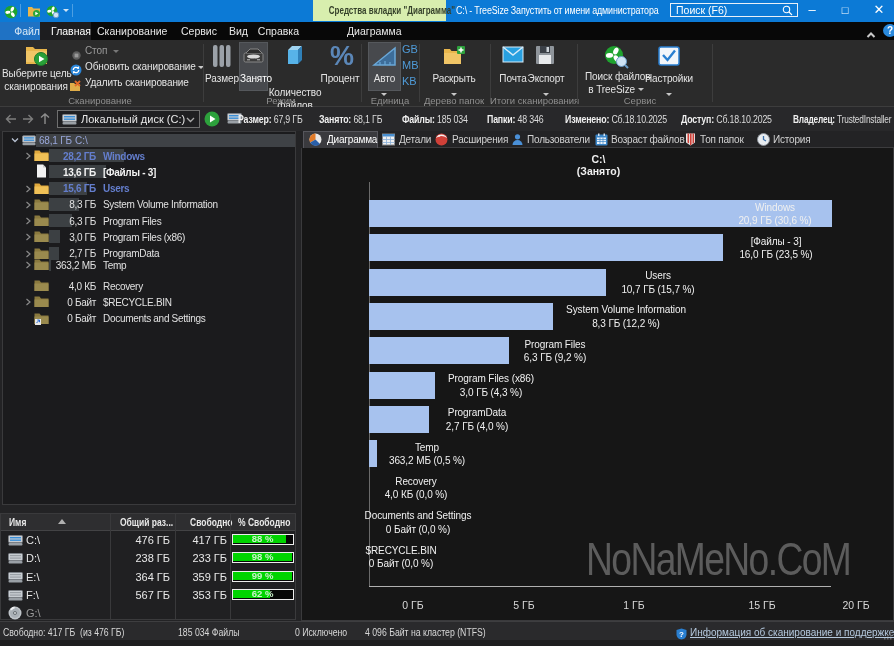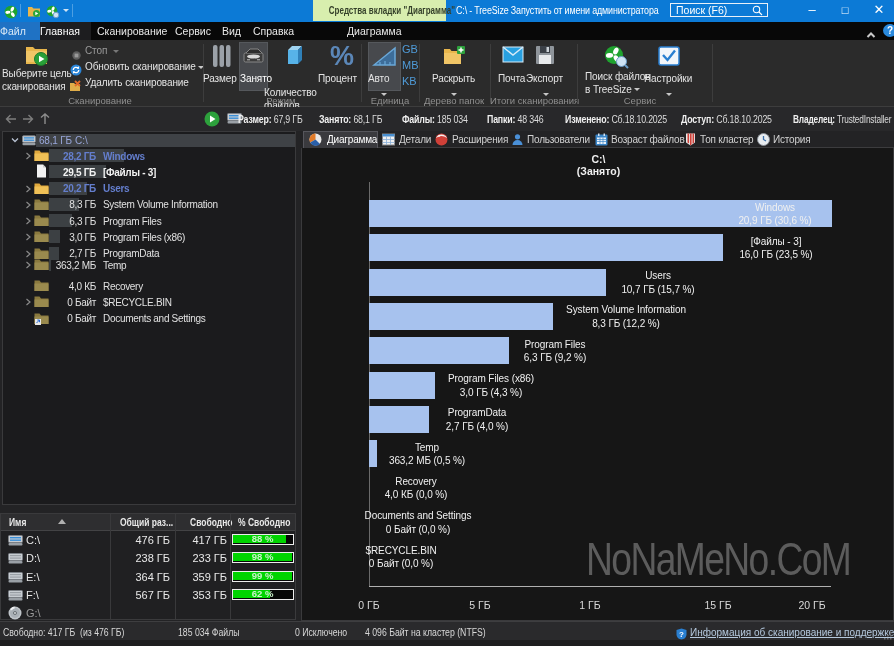--- a/index.html
+++ b/index.html
@@ -3,31 +3,31 @@
 <meta charset="utf-8">
 <style>
 * { margin:0; padding:0; box-sizing:border-box; }
 html,body { width:894px; height:646px; overflow:hidden; background:#222224; font-family:"Liberation Sans",sans-serif; }
 .abs { position:absolute; }
 #app { position:relative; width:894px; height:646px; }
 
 #titlebar { position:absolute; left:0; top:0; width:894px; height:22px; background:#0c7ad6; }
 #titlebar .ttxt { position:absolute; left:456px; top:5px; font-size:10px; letter-spacing:-0.15px; color:#fff; white-space:nowrap; transform:scaleX(0.89); transform-origin:left; }
 #badge { position:absolute; left:313px; top:0; width:133px; height:21px; background:#d8eeae; color:#35402a; font-size:10px; font-weight:bold; text-align:center; line-height:21px; white-space:nowrap; }
-#searchbox { position:absolute; left:670px; top:3px; width:98px; height:14px; border:1px solid #e8f0f8; color:#fff; font-size:10.5px; line-height:12px; padding-left:5px; }
+#searchbox { position:absolute; left:670px; top:3px; width:128px; height:14px; border:1px solid #e8f0f8; color:#fff; font-size:10.5px; line-height:12px; padding-left:5px; }
 #badge span { display:inline-block; transform:scaleX(0.8); transform-origin:center; }
 .winbtn { position:absolute; top:0; height:22px; color:#fff; text-align:center; font-size:13px; line-height:20px; width:30px; }
 
 #menubar { position:absolute; left:0; top:22px; width:894px; height:18px; background:#080808; }
-.mtab { position:absolute; top:0; height:18px; font-size:10.5px; color:#e8e8e8; text-align:left; line-height:18px; }
+.mtab { position:absolute; top:0; height:18px; font-size:10.5px; color:#e8e8e8; text-align:right; line-height:18px; }
 
 #ribbon { position:absolute; left:0; top:40px; width:894px; height:67px; background:#2b2b2b; border-bottom:1px solid #3d3d3d; }
 .rsep { position:absolute; top:4px; height:58px; width:1px; background:#3d3d3d; }
 .rlabel { position:absolute; top:55px; height:12px; font-size:9.5px; color:#8f8f8f; text-align:center; white-space:nowrap; }
-.rbtn-label { position:absolute; font-size:10px; letter-spacing:-0.1px; color:#e4e4e4; text-align:left; white-space:nowrap; line-height:12.5px; }
+.rbtn-label { position:absolute; font-size:10px; letter-spacing:-0.1px; color:#e4e4e4; text-align:center; white-space:nowrap; line-height:12.5px; }
 .selbtn { position:absolute; background:#47494d; border:1px solid #55585c; }
 .caret { display:inline-block; width:0; height:0; border-left:3px solid transparent; border-right:3px solid transparent; border-top:3px solid #c8c8c8; vertical-align:middle; }
 
 #toolbar { position:absolute; left:0; top:107px; width:894px; height:24px; background:#28282a; }
 #combobox { position:absolute; left:57px; top:3px; width:143px; height:18px; background:#1f1f21; border:1px solid #6f6f6f; }
 .info { position:absolute; top:7px; font-size:10px; letter-spacing:-0.2px; color:#dcdcdc; white-space:nowrap; transform:scaleX(0.88); transform-origin:left; }
 .info b { color:#efefef; }
 
 #content { position:absolute; left:0; top:131px; width:894px; height:490px; background:#232325; }
 #treepanel { position:absolute; left:2px; top:0; width:294px; height:374px; background:#1b1b1d; border:1px solid #3a3a3c; }
@@ -46,21 +46,21 @@
 .dnum { position:absolute; top:3px; font-size:11px; color:#e8e8e8; text-align:right; }
 .pbar { position:absolute; left:231px; top:3px; width:62px; height:11px; background:#070707; border:1.5px solid #ededed; }
 .pfill { position:absolute; left:0; top:0; height:8px; background:#00d400; }
 .ptext { position:absolute; left:0; top:-1px; width:59px; text-align:center; font-size:9.5px; font-weight:bold; color:#c9f2c9; line-height:10px; }
 
 #rpane { position:absolute; left:301px; top:0; width:593px; height:490px; }
 #rtabs { position:absolute; left:0; top:0; width:593px; height:17px; }
 #chart { position:absolute; left:0; top:17px; width:593px; height:473px; background:#161616; border:1px solid #3a3a3c; border-top:none; }
 .cbar { position:absolute; background:#a7c2ee; }
 .clabel { position:absolute; z-index:3; font-size:10px; letter-spacing:-0.1px; color:#f0f0f0; text-align:center; line-height:13.5px; white-space:nowrap; transform:translateX(-50%); }
-.axlabel { position:absolute; top:451px; font-size:10.5px; color:#d8d8d8; white-space:nowrap; transform:translateX(-50%); }
+.axlabel { position:absolute; top:451px; font-size:10.5px; color:#d8d8d8; white-space:nowrap; transform:translateX(-50%);margin-left:44px; }
 
 #statusbar { position:absolute; left:0; top:621px; width:894px; height:19px; background:#2a2a2c; border-top:1px solid #3e3e40; }
 #statusbar .s { position:absolute; top:5px; font-size:10px; color:#d8d8d8; white-space:nowrap; transform:scaleX(0.87); transform-origin:left; }
 #bottomstrip { position:absolute; left:0; top:640px; width:894px; height:6px; background:#1e1e1f; }
 </style>
 </head>
 <body>
 <div id="app">
 
 <div id="titlebar">
@@ -242,20 +242,32 @@
 <div id="toolbar">
   <svg class="abs" style="left:5px;top:7px" width="12" height="10" viewBox="0 0 12 10">
         <path d="M5.5 1 L1.5 5 L5.5 9 M1.5 5 H11" fill="none" stroke="#7d7d7d" stroke-width="1.4"></path>
       </svg>
   <svg class="abs" style="left:22px;top:7px" width="12" height="10" viewBox="0 0 12 10">
         <path d="M6.5 1 L10.5 5 L6.5 9 M10.5 5 H1" fill="none" stroke="#7d7d7d" stroke-width="1.4"></path>
       </svg>
   <svg class="abs" style="left:40px;top:6px" width="10" height="12" viewBox="0 0 10 12">
         <path d="M1 4.5 L5 1 L9 4.5 M5 1 V11" fill="none" stroke="#8d8d8d" stroke-width="1.4"></path>
       </svg>
+  <div id="combobox">
+    <svg class="abs" style="left:4px;top:3px" width="15" height="11" viewBox="0 0 15 11">
+      <rect x="0.5" y="0.5" width="14" height="7" rx="1" fill="#c8cdd2" stroke="#7a7f85"></rect>
+      <rect x="2" y="2" width="11" height="1.4" fill="#3a8fd8"></rect>
+      <rect x="2" y="4.5" width="11" height="1.4" fill="#3a8fd8"></rect>
+      <rect x="0.5" y="8" width="14" height="2.5" rx="1" fill="#9aa0a6"></rect>
+    </svg>
+    <div class="abs" style="left:23px;top:2px;font-size:11px;color:#e8e8e8;white-space:nowrap">Локальный диск (C:)</div>
+    <svg class="abs" style="right:4px;top:6px" width="9" height="6" viewBox="0 0 9 6">
+          <path d="M1 1 L4.5 4.5 L8 1" fill="none" stroke="#aaa" stroke-width="1.3"></path>
+        </svg>
+  </div>
   <svg class="abs" style="left:204px;top:4px" width="16" height="16" viewBox="0 0 16 16">
     <circle cx="8" cy="8" r="7.5" fill="#2da13c"></circle>
     <path d="M6 4.5 L11.5 8 L6 11.5 Z" fill="#fff"></path>
   </svg>
   <svg class="abs" style="left:227px;top:6px" width="15" height="11" viewBox="0 0 15 11">
     <rect x="0.5" y="0.5" width="14" height="7" rx="1" fill="#c8cdd2" stroke="#7a7f85"></rect>
     <rect x="2" y="2" width="11" height="1.4" fill="#3a8fd8"></rect>
     <rect x="2" y="4.5" width="11" height="1.4" fill="#3a8fd8"></rect>
     <rect x="0.5" y="8" width="14" height="2.5" rx="1" fill="#9aa0a6"></rect>
   </svg>
@@ -296,33 +308,33 @@
           <div class="gauge" style="width:75px"></div>
           <div class="tsize" style="color:#647ecd;font-weight:bold">28,2 ГБ</div>
           <div class="tname" style="color:#647ecd;font-weight:bold">Windows</div>
         </div>
     <div class="trow" style="top:32.25px">
           <svg class="abs" style="left:32px;top:0px" width="11" height="14" viewBox="0 0 11 14">
             <path d="M1 0.5 h6 l3 3 v10 H1 Z" fill="#f2f2f2"></path>
             <path d="M7 0.5 l3 3 h-3 Z" fill="#c8c8c8"></path>
           </svg>
           <div class="gauge" style="width:57px"></div>
-          <div class="tsize" style="color:#f2f2f2;font-weight:bold">29,5 ГБ</div>
+          <div class="tsize" style="color:#f2f2f2;font-weight:bold">13,6 ГБ</div>
           <div class="tname" style="color:#f2f2f2;font-weight:bold">[Файлы - 3]</div>
         </div>
     <div class="trow" style="top:48.50px">
           <svg class="chev" width="8" height="8" viewBox="0 0 8 8">
             <path d="M2.5 1 L6 4 L2.5 7" fill="none" stroke="#8a8a8a" stroke-width="1.2"></path>
           </svg>
           <svg class="abs" style="left:30px;top:1px" width="15" height="13" viewBox="0 0 15 13">
             <path d="M0.5 1.5 h5 l1.5 2 h7.5 v8.5 H0.5 Z" fill="#e0a83c"></path>
             <path d="M0.5 4.5 h14 v7.5 H0.5 Z" fill="#f0c056"></path>
           </svg>
           <div class="gauge" style="width:38px"></div>
-          <div class="tsize" style="color:#647ecd;font-weight:bold">20,2 ГБ</div>
+          <div class="tsize" style="color:#647ecd;font-weight:bold">15,6 ГБ</div>
           <div class="tname" style="color:#647ecd;font-weight:bold">Users</div>
         </div>
     <div class="trow" style="top:64.75px">
           <svg class="chev" width="8" height="8" viewBox="0 0 8 8">
             <path d="M2.5 1 L6 4 L2.5 7" fill="none" stroke="#8a8a8a" stroke-width="1.2"></path>
           </svg>
           <svg class="abs" style="left:30px;top:1px" width="15" height="13" viewBox="0 0 15 13">
             <path d="M0.5 1.5 h5 l1.5 2 h7.5 v8.5 H0.5 Z" fill="#8a793e"></path>
             <path d="M0.5 4.5 h14 v7.5 H0.5 Z" fill="#9a8a4e"></path>
           </svg>
@@ -523,21 +535,21 @@
             <rect x="2" y="4.5" width="9" height="6.5" fill="#e8f0f8"></rect>
             <path d="M2 6.5 h9 M2 8.5 h9 M5 4.5 v6.5 M8 4.5 v6.5" stroke="#3a85c8" stroke-width="0.7"></path>
             <rect x="3" y="0.5" width="1.5" height="2.5" fill="#d0e0f0"></rect>
             <rect x="8.5" y="0.5" width="1.5" height="2.5" fill="#d0e0f0"></rect>
           </svg>
       <div class="abs" style="left:310px;top:3px;font-size:10px;letter-spacing:-0.2px;color:#d2d2d2;white-space:nowrap">Возраст файлов</div>
       <svg class="abs" style="left:383px;top:2px" width="13" height="13" viewBox="0 0 13 13">
             <path d="M2 0.5 h9 v9 l-4.5 3 l-4.5 -3 Z" fill="#e8e8e8"></path>
             <path d="M3.5 0.5 h1.6 v10 l-1.6 -1 Z M6 0.5 h1.6 v11 l-1.6 1 Z M8.5 0.5 h1.6 v9.2 l-1.6 1 Z" fill="#d04038"></path>
           </svg>
-      <div class="abs" style="left:399px;top:3px;font-size:10px;letter-spacing:-0.2px;color:#d2d2d2;white-space:nowrap">Топ кластер</div>
+      <div class="abs" style="left:399px;top:3px;font-size:10px;letter-spacing:-0.2px;color:#d2d2d2;white-space:nowrap">Топ папок</div>
       <svg class="abs" style="left:456px;top:2px" width="13" height="13" viewBox="0 0 13 13">
             <circle cx="6.5" cy="6.5" r="6" fill="#e8ecf0" stroke="#8a9098"></circle>
             <path d="M6.5 3 V6.5 L9 8" fill="none" stroke="#3a6ea8" stroke-width="1.3"></path>
           </svg>
       <div class="abs" style="left:472px;top:3px;font-size:10px;letter-spacing:-0.2px;color:#d2d2d2;white-space:nowrap">История</div>
       </div>
     <div id="chart">
       <div class="abs" style="left:76px;top:-1px;width:516px;height:1px;background:#3c3c3e"></div>
       <div class="abs" style="left:0;top:6px;width:593px;text-align:center;font-size:10.5px;font-weight:bold;line-height:11.5px;color:#f0f0f0">C:\<br>(Занято)</div>
       <div class="abs" style="left:67px;top:34px;width:1px;height:405px;background:#6a6a6a"></div>

